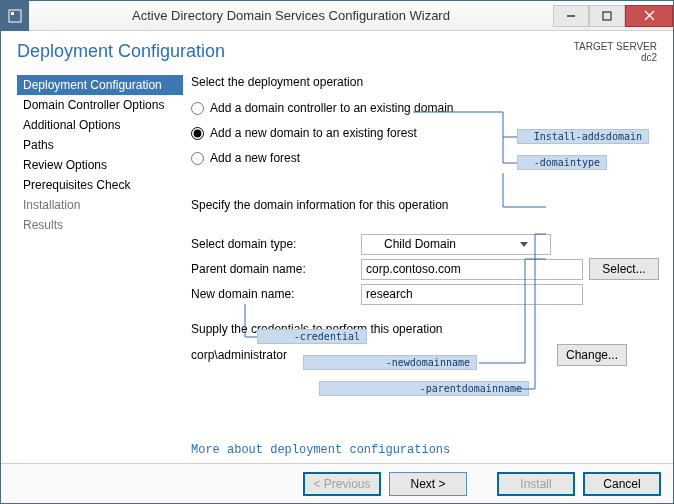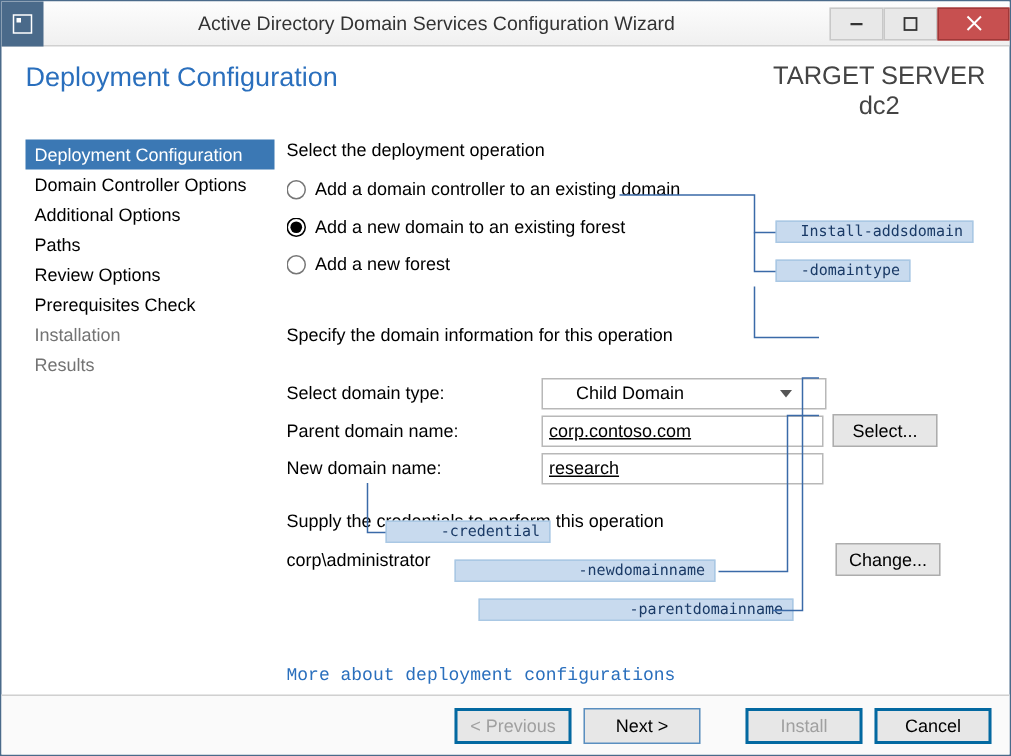--- a/index.html
+++ b/index.html
@@ -64,22 +64,22 @@
     display: flex;
     padding: 10px 16px 4px 16px;
     align-items: flex-start;
   }
   .page-title {
     font-size: 18px;
     color: #2a6fbd;
     flex: 1;
   }
   .target-block {
-    text-align: center;
-    font-size: 17px;
+    text-align: right;
+    font-size: 10px;
     color: #444;
   }
   .body {
     flex: 1;
     display: flex;
     padding: 0 10px 0 16px;
     position: relative;
     overflow: hidden;
   }
   .sidebar {
@@ -109,27 +109,26 @@
   .spacer-row { height: 20px; }
   .radio-row, .form-row {
     display: flex;
     align-items: center;
     margin: 3px 0;
     height: 22px;
   }
   .radio-row input[type=radio] { margin: 0 6px 0 0; accent-color: #000; }
   .form-row .label { width: 170px; }
   .form-row input.text {
-    width: 188px;
+    width: 222px;
     height: 21px;
     font-size: 12px;
     padding: 2px 4px;
     border: 1px solid #b8b8b8;
     font-family: inherit;
-    text-decoration: underline;
   }
   .form-row .select-box {
     width: 190px;
     height: 21px;
     border: 1px solid #b8b8b8;
     padding: 2px 22px;
     display: flex;
     align-items: center;
     justify-content: space-between;
     background: #fff;

